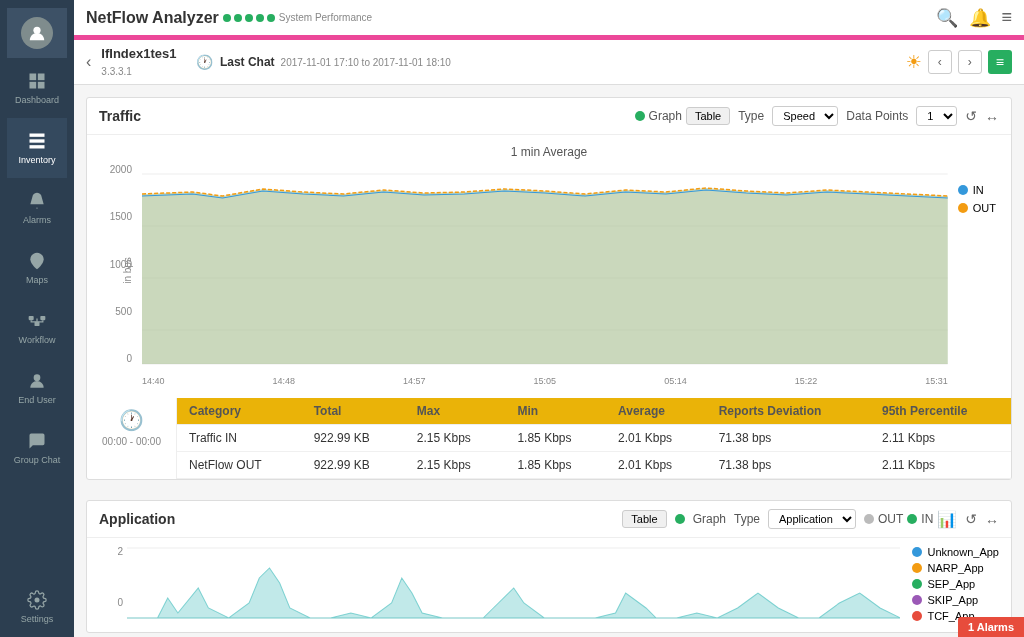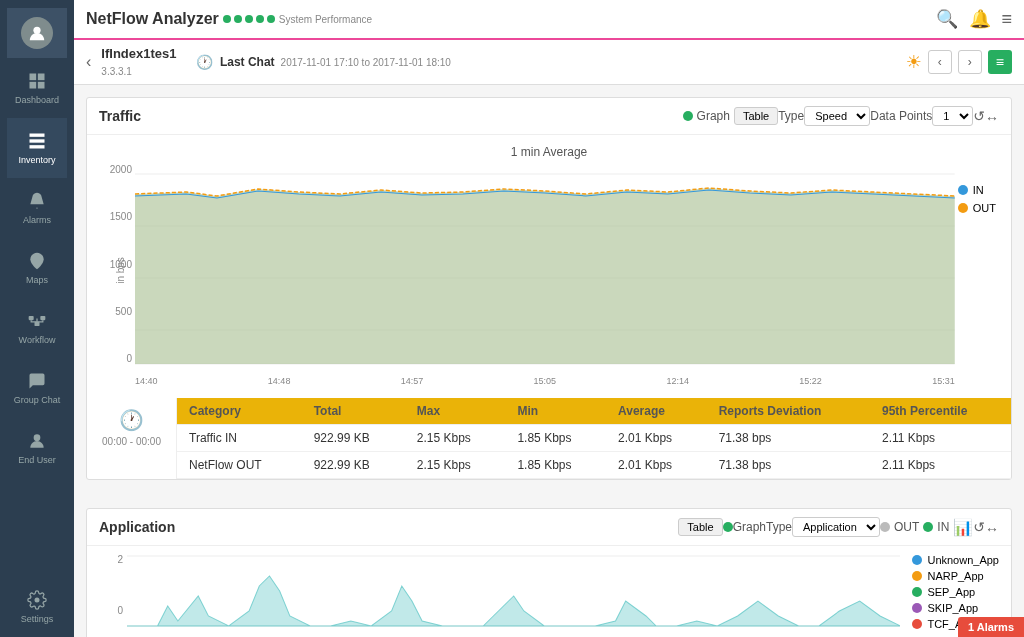--- a/index.html
+++ b/index.html
@@ -56,21 +56,21 @@
       overflow: hidden;
     }
 
     
     .topbar {
       background: white;
       height: 40px;
       display: flex;
       align-items: center;
       padding: 0 12px;
-      border-bottom: 2px solid #ec4899;
+      border-bottom: 5px solid #ec4899;
       gap: 4px;
       flex-shrink: 0;
     }
     .app-title {
       font-size: 16px;
       font-weight: bold;
       color: #333;
     }
     .status-dots {
       display: flex; gap: 3px; align-items: center;
@@ -141,39 +141,39 @@
       overflow-y: auto;
       padding: 12px;
       background: #f5f5f5;
     }
 
     
     .section {
       background: white;
       border: 1px solid #ddd;
       border-radius: 3px;
-      margin-bottom: 28px;
+      margin-bottom: 20px;
     }
     .section-header {
       display: flex;
       align-items: center;
       padding: 8px 12px;
       border-bottom: 1px solid #eee;
       gap: 10px;
     }
     .section-title {
       font-size: 14px;
       font-weight: bold;
       color: #333;
     }
     .section-controls {
       margin-left: auto;
       display: flex;
       align-items: center;
-      gap: 0;
+      gap: 8px;
       font-size: 12px;
       color: #555;
     }
     .toggle-group {
       display: flex;
       align-items: center;
       gap: 4px;
     }
     .toggle-dot { width: 10px; height: 10px; border-radius: 50%; }
     .toggle-btn {
@@ -206,21 +206,21 @@
       position: relative;
     }
     .chart-title {
       text-align: center;
       font-size: 12px;
       color: #555;
       margin-bottom: 5px;
     }
     .chart-container {
       display: flex;
-      gap: 3px;
+      gap: 10px;
     }
     .chart-inner {
       flex: 1;
       position: relative;
     }
     .chart-svg {
       width: 100%;
       height: 210px;
       display: block;
     }
@@ -354,30 +354,30 @@
         <rect x="2" y="6" width="6" height="5" rx="1"></rect>
         <rect x="16" y="6" width="6" height="5" rx="1"></rect>
         <rect x="9" y="13" width="6" height="5" rx="1"></rect>
         <path d="M5 11v2h14v-2" stroke="currentColor" stroke-width="1.5" fill="none"></path>
         <path d="M12 13V9" stroke="currentColor" stroke-width="1.5" fill="none"></path>
       </svg>
     <span class="sidebar-item-label">Workflow</span>
   </div>
   <div class="sidebar-item">
     <svg viewBox="0 0 24 24">
-        <path d="M21 15a2 2 0 01-2 2H7l-4 4V5a2 2 0 012-2h14a2 2 0 012 2z"></path>
-      </svg>
-    <span class="sidebar-item-label">Group Chat</span>
+        <circle cx="12" cy="8" r="4"></circle>
+        <path d="M4 20c0-4.4 3.6-8 8-8s8 3.6 8 8"></path>
+      </svg>
+    <span class="sidebar-item-label">End User</span>
   </div>
   <div class="sidebar-item">
     <svg viewBox="0 0 24 24">
-        <circle cx="12" cy="8" r="4"></circle>
-        <path d="M4 20c0-4.4 3.6-8 8-8s8 3.6 8 8"></path>
-      </svg>
-    <span class="sidebar-item-label">End User</span>
+        <path d="M21 15a2 2 0 01-2 2H7l-4 4V5a2 2 0 012-2h14a2 2 0 012 2z"></path>
+      </svg>
+    <span class="sidebar-item-label">Group Chat</span>
   </div>
 
   <div class="sidebar-bottom">
     <div class="sidebar-item">
       <svg viewBox="0 0 24 24">
           <circle cx="12" cy="12" r="3"></circle>
           <path d="M19.4 15a1.65 1.65 0 00.33 1.82l.06.06a2 2 0 010 2.83 2 2 0 01-2.83 0l-.06-.06a1.65 1.65 0 00-1.82-.33 1.65 1.65 0 00-1 1.51V21a2 2 0 01-4 0v-.09A1.65 1.65 0 009 19.4a1.65 1.65 0 00-1.82.33l-.06.06a2 2 0 01-2.83-2.83l.06-.06A1.65 1.65 0 004.68 15a1.65 1.65 0 00-1.51-1H3a2 2 0 010-4h.09A1.65 1.65 0 004.6 9a1.65 1.65 0 00-.33-1.82l-.06-.06a2 2 0 012.83-2.83l.06.06A1.65 1.65 0 009 4.68a1.65 1.65 0 001-1.51V3a2 2 0 014 0v.09a1.65 1.65 0 001 1.51 1.65 1.65 0 001.82-.33l.06-.06a2 2 0 012.83 2.83l-.06.06A1.65 1.65 0 0019.4 9a1.65 1.65 0 001.51 1H21a2 2 0 010 4h-.09a1.65 1.65 0 00-1.51 1z" fill="none" stroke="currentColor" stroke-width="1.5"></path>
         </svg>
       <span class="sidebar-item-label">Settings</span>
     </div>
@@ -470,21 +470,21 @@
 
               <polyline points="0,30 50,28 80,32 120,25 160,28 200,30 240,26 280,29 320,28 360,25 400,27 440,30 480,26 520,28 560,24 600,27 640,29 680,26 720,28 760,30 800,32" fill="none" stroke="#f39c12" stroke-width="1.5" stroke-dasharray="4,2"></polyline>
 
               <polyline points="0,32 50,30 80,34 120,27 160,30 200,32 240,28 280,31 320,30 360,27 400,29 440,32 480,28 520,30 560,26 600,29 640,31 680,28 720,30 760,32 800,34" fill="none" stroke="#3498db" stroke-width="1"></polyline>
             </svg>
             <div class="x-axis">
               <span>14:40</span>
               <span>14:48</span>
               <span>14:57</span>
               <span>15:05</span>
-              <span>12:14</span>
+              <span>05:14</span>
               <span>15:22</span>
               <span>15:31</span>
             </div>
           </div>
           <div class="chart-legend">
             <div class="legend-item">
               <div class="legend-dot" style="background:#3498db"></div>
               <span>IN</span>
             </div>
             <div class="legend-item">

